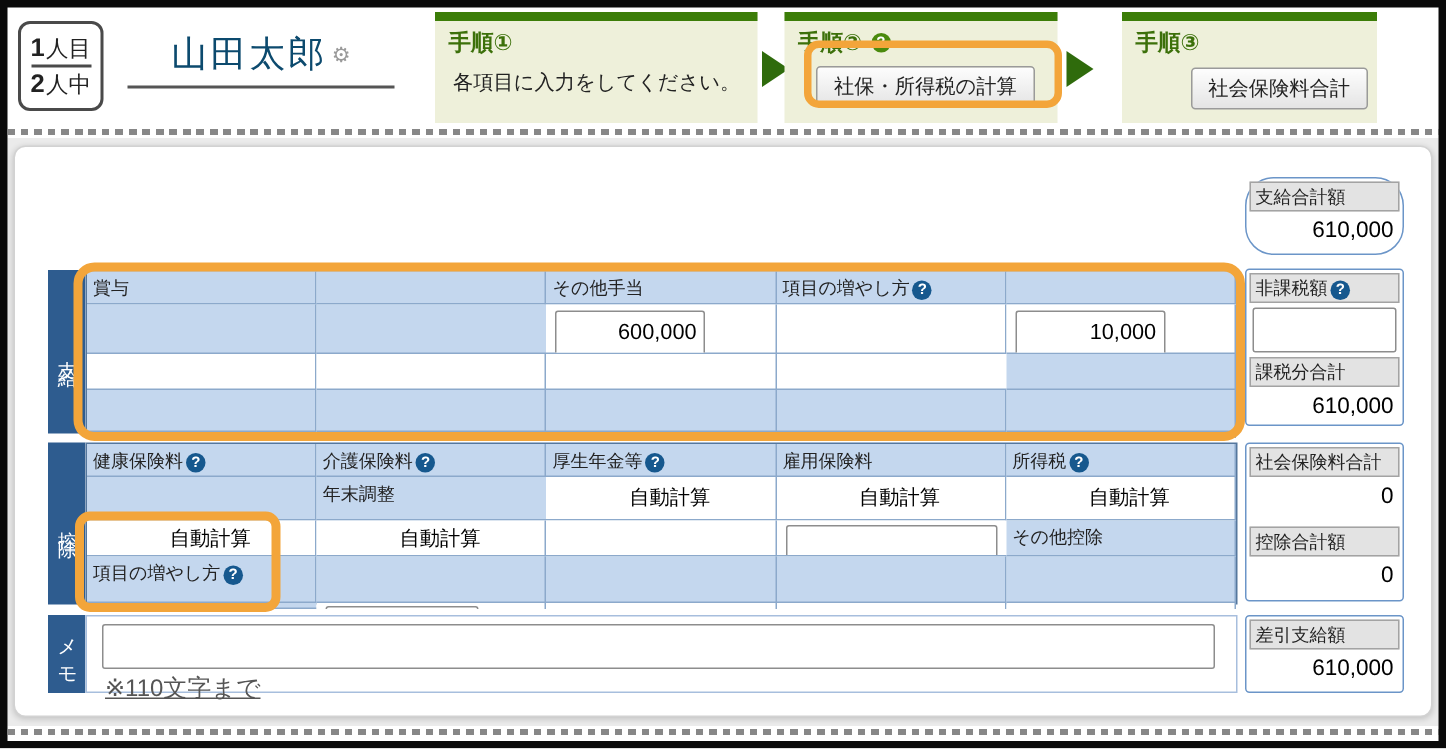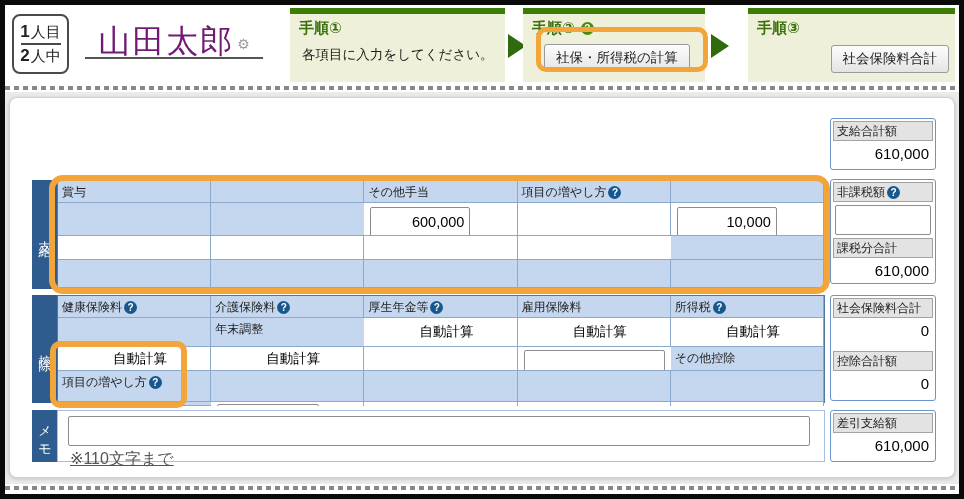--- a/index.html
+++ b/index.html
@@ -11,31 +11,31 @@
   
   .counter{left:12px;top:14px;width:57px;height:60px;border:2px solid #4a4a4a;border-radius:8px;
            display:flex;flex-direction:column;align-items:center;justify-content:center;background:#fff;}
   .counter .crow{display:flex;align-items:baseline;gap:1px;color:#222;}
   .counter .num{font-size:17px;font-weight:bold;}
   .counter .unit{font-size:15px;}
   .counter .line{width:40px;border-top:2px solid #4a4a4a;margin:1px 0;}
 
   .name-wrap{left:85px;top:20px;width:178px;height:39px;border-bottom:2px solid #555;
              text-align:center;white-space:nowrap;}
-  .pname{font-size:32px;color:#701a75;letter-spacing:2px;}
+  .pname{font-size:24px;color:#0c4a6e;letter-spacing:2px;}
   .gear{font-size:14px;color:#9a9a9a;margin-left:3px;vertical-align:3px;cursor:pointer;}
 
   .step{top:8px;height:74px;background:#eef0da;border-top:6px solid #3c7d08;padding:5px 9px;}
   .step-title{color:#3c700a;font-weight:bold;font-size:15px;display:flex;align-items:center;gap:4px;}
   .step-text{font-size:13.5px;color:#222;margin-top:8px;margin-left:3px;}
   .btn{display:inline-block;background:linear-gradient(#fdfdfd,#e4e4e4);border:1px solid #9a9a9a;
        border-radius:3px;font-size:13.5px;color:#222;padding:4px 11px;cursor:pointer;white-space:nowrap;}
   .step1{left:290px;width:215px;}
   .step2{left:523px;width:182px;}
-  .step3{left:748px;width:207px;}
+  .step3{left:748px;width:170px;}
   .step2 .btn{position:absolute;left:21px;top:30px;}
   .step3 .btn{position:absolute;right:6px;top:31px;}
   .arrow{width:0;height:0;border-top:12px solid transparent;border-bottom:12px solid transparent;
          border-left:18px solid #2f6b0c;top:34px;}
   .arrow1{left:508px;} .arrow2{left:711px;}
 
   .qi{display:inline-block;width:13px;height:13px;border-radius:50%;background:#16588e;color:#fff;
       font-size:10px;line-height:13px;text-align:center;font-weight:bold;margin-left:2px;cursor:pointer;}
   .qi.green{background:#4a8a0c;}
 
@@ -74,21 +74,21 @@
   .memo-inp{width:calc(100% - 6px);height:22px;text-align:left;font-size:13px;}
   .memo-note{font-size:16px;color:#555;margin-top:3px;margin-left:2px;text-decoration:underline;}
 
   
   .tgroup{left:830px;width:106px;border:1px solid #6b95c8;border-radius:3px;background:#fff;
           padding:2px;z-index:3;}
   .thead{background:#e3e3e3;border:1px solid #a3a3a3;height:20px;line-height:18px;font-size:12px;
          padding:0 3px;color:#222;white-space:nowrap;overflow:hidden;}
   .tval{height:26px;line-height:26px;text-align:right;font-size:15px;padding-right:4px;color:#000;}
   .tinp{width:calc(100% - 4px);height:22px;margin:3px 2px 1px;}
-  .g1{top:118px;height:52px;} .g2{top:179px;height:105px;}
+  .g1{top:118px;height:52px;border-radius:19px;} .g2{top:179px;height:105px;}
   .g3{top:295px;height:106px;} .g4{top:410px;height:52px;}
   .mt2{margin-top:2px;} .mt7{margin-top:7px;}
 
   
   .ring{border:5px solid #f3a53a;border-radius:10px;z-index:20;pointer-events:none;background:transparent;}
   .ring-step2{left:536px;top:27px;width:172px;height:45px;}
   .ring-pay{left:49px;top:175px;width:781px;height:119px;border-width:6px;border-radius:14px;}
   .ring-other{left:50px;top:341px;width:137px;height:67px;border-width:6px;}
 </style>
 </head>

